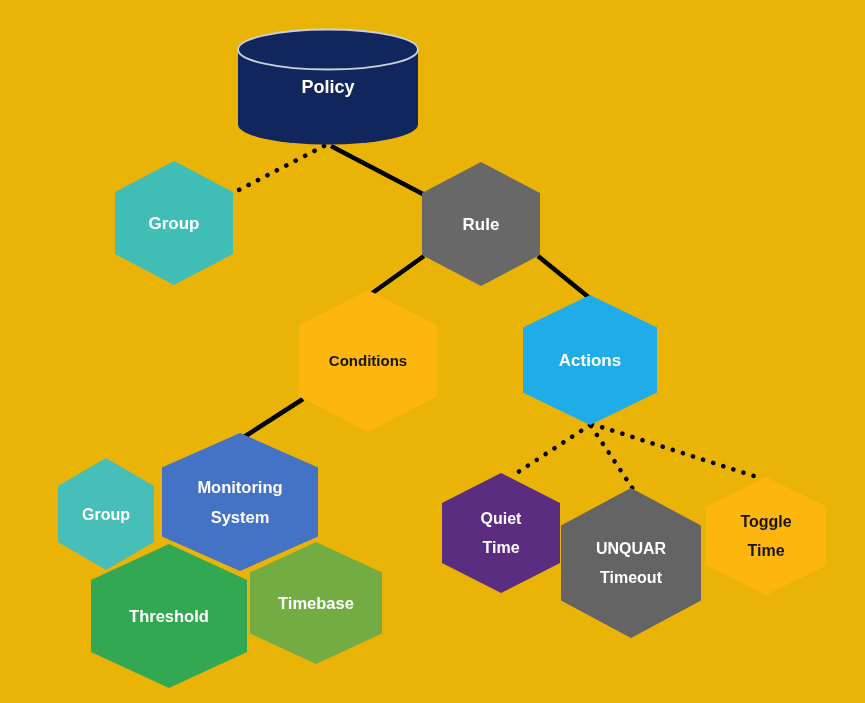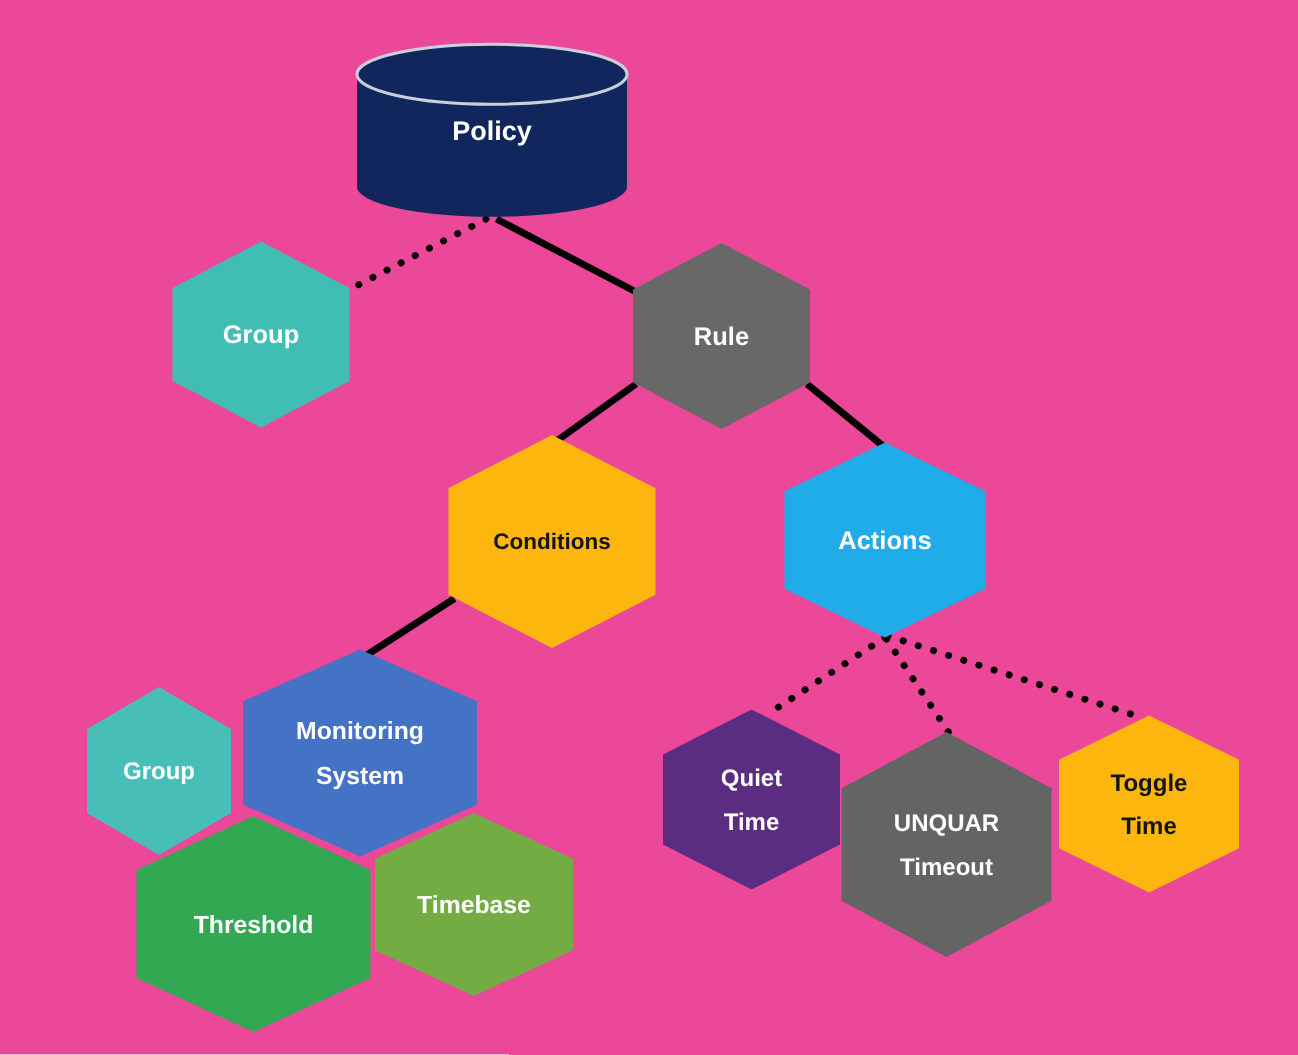--- a/index.html
+++ b/index.html
@@ -5,21 +5,21 @@
   html, body {
     margin: 0;
     padding: 0;
     background: #ffffff;
     font-family: "Liberation Sans", sans-serif;
   }
   .canvas {
     position: relative;
     width: 865px;
     height: 703px;
-    background: #ec4899;
+    background: #eab308;
     overflow: hidden;
   }
   svg text {
     font-family: "Liberation Sans", "DejaVu Sans", sans-serif;
     font-weight: bold;
     text-anchor: middle;
     pointer-events: none;
   }
 </style>
 </head>

